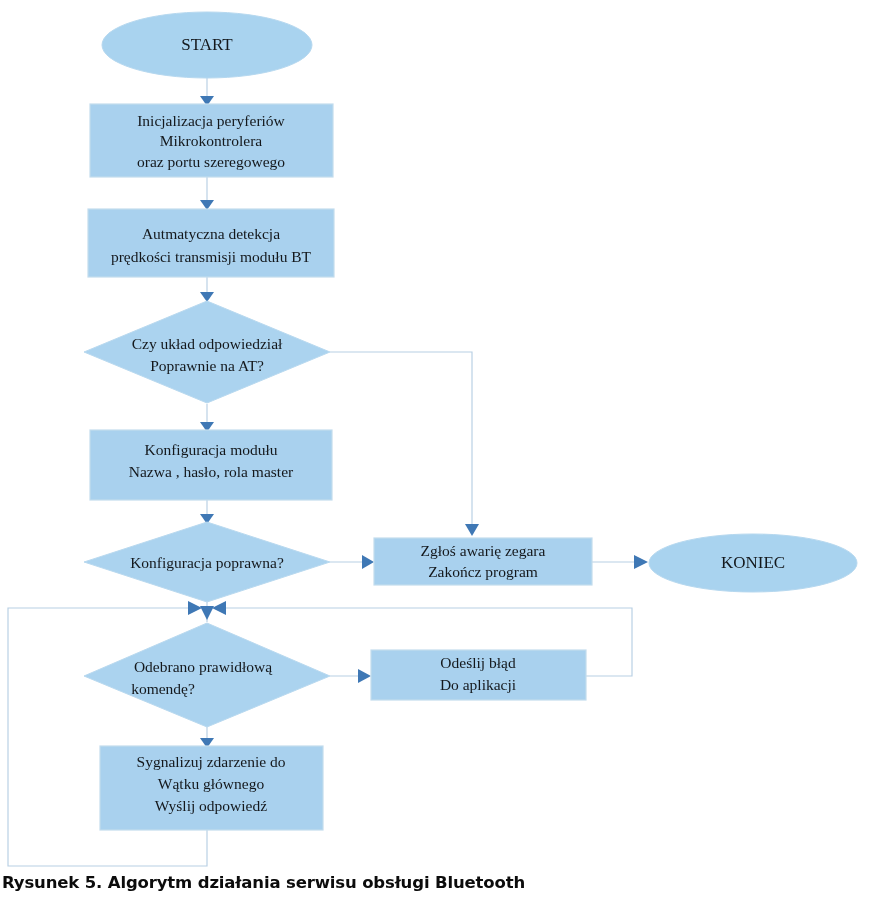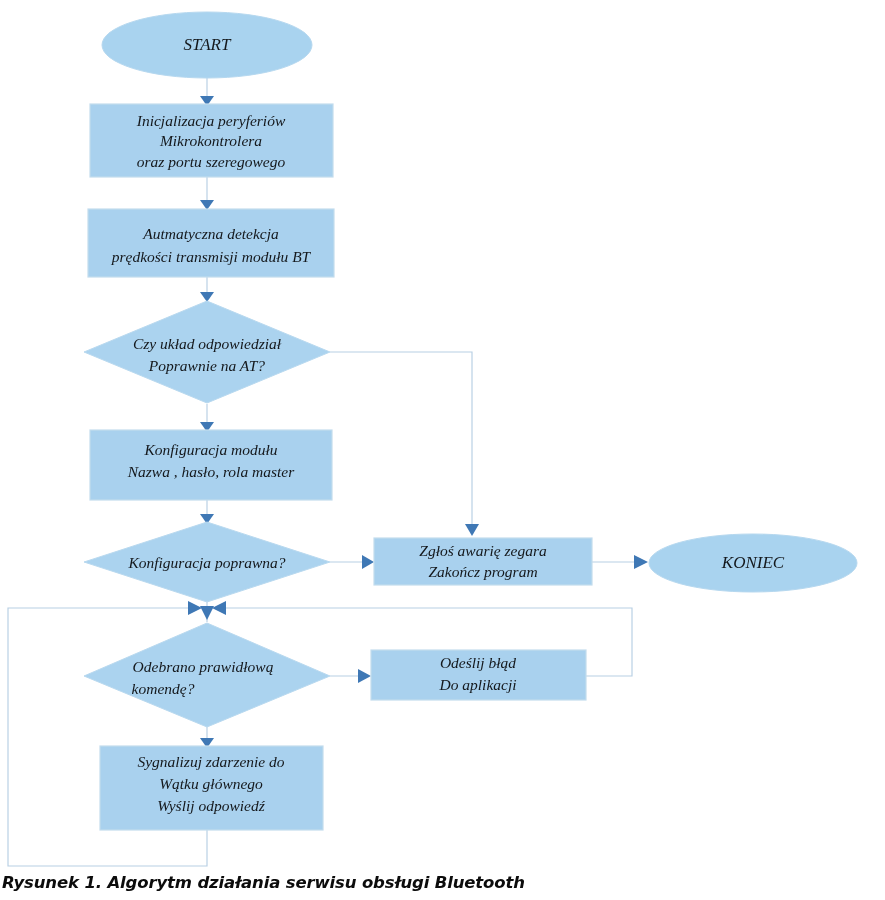--- a/index.html
+++ b/index.html
@@ -14,21 +14,20 @@
     position: relative;
     font-family: "Liberation Serif", "DejaVu Serif", serif;
     overflow: hidden;
   }
   #diagram-root {
     position: absolute;
     left: 0;
     top: 0;
     width: 710px;
     height: 900px;
-    font-style: italic;
   }
   svg#flowchart {
     display: block;
     width: 885px;
     height: 870px;
   }
   .node-rect {
     fill: #a9d1ee;
     stroke: #c3dced;
     stroke-width: 1.2;
@@ -217,16 +216,16 @@
     <g>
       <rect class="node-rect" x="100" y="746" width="223" height="84"></rect>
       <text class="node-label" x="211" y="763">Sygnalizuj zdarzenie do</text>
       <text class="node-label" x="211" y="785">Wątku głównego</text>
       <text class="node-label" x="211" y="807">Wyślij odpowiedź</text>
     </g>
 
   </svg>
 
   <div class="caption-bar">
-    <span class="caption-text">Rysunek 1. Algorytm działania serwisu obsługi Bluetooth</span>
+    <span class="caption-text">Rysunek 5. Algorytm działania serwisu obsługi Bluetooth</span>
   </div>
 
 </div>
 
 </body></html>

